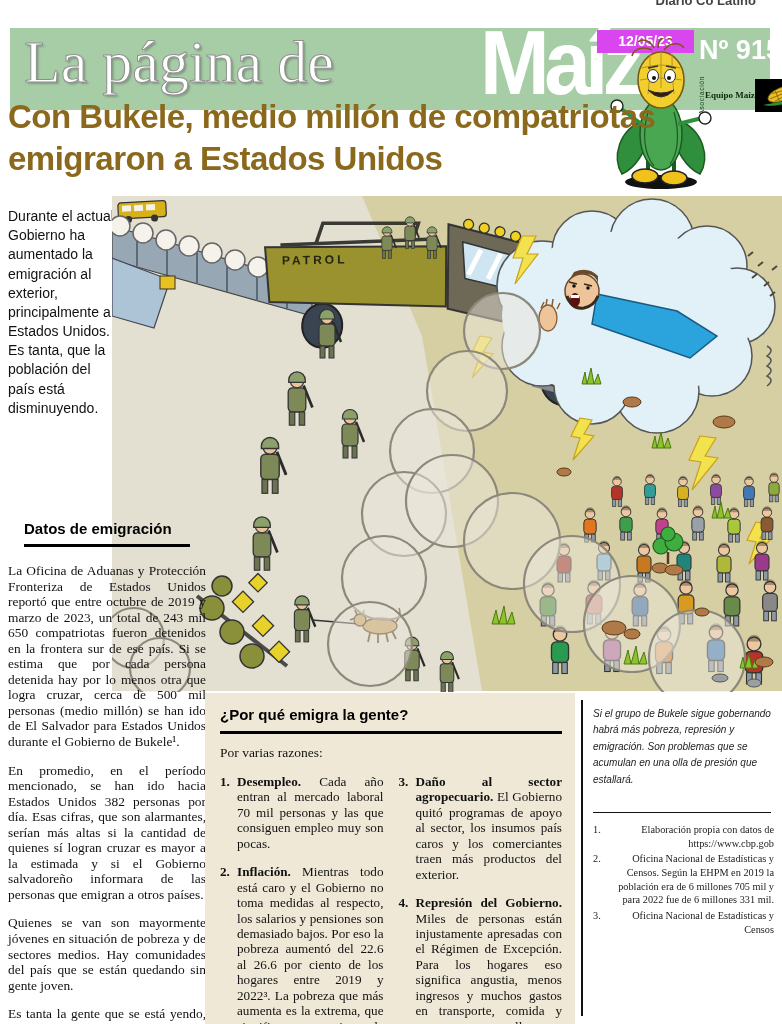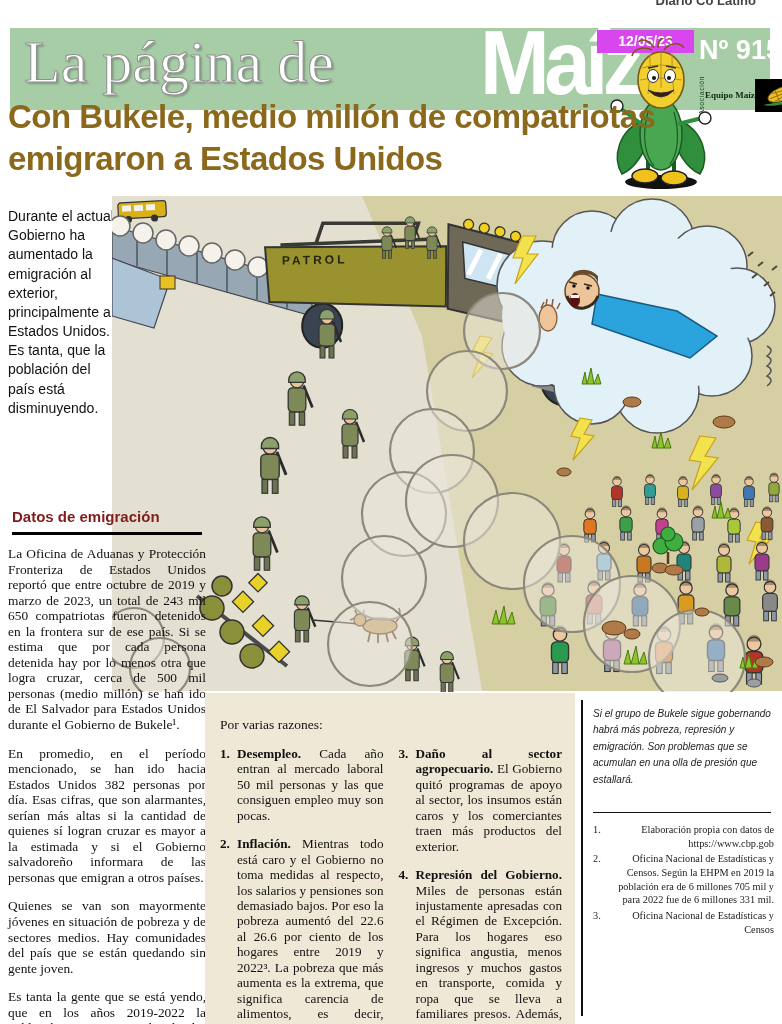--- a/index.html
+++ b/index.html
@@ -28,21 +28,21 @@
   .mascot{position:absolute;left:604px;top:38px;width:114px;height:152px;}
 
   .headline{position:absolute;left:8px;top:96px;width:656px;margin:0;font-size:33px;line-height:1.26;
       font-weight:bold;color:var(--headline_brown,#8b691c);letter-spacing:-.5px;}
 
   .intro{position:absolute;left:8px;top:207px;width:106px;font-size:14px;line-height:1.37;color:#111;}
 
   .illus{position:absolute;left:112px;top:195px;width:670px;height:497px;}
 
   .leftcol{position:absolute;left:8px;top:504px;width:198px;}
-  .sechead{font-size:15px;font-weight:bold;margin:4px;padding-bottom:7px;border-bottom:3px solid #000;color:#7f1d1d;}
+  .sechead{font-size:15px;font-weight:bold;margin:16px;padding-bottom:7px;border-bottom:3px solid #000;color:#000000;}
   .leftcol p{font-family:"Liberation Serif",serif;font-size:13.4px;line-height:1.16;text-align:justify;
       margin:11px 0 13px 0;color:#111;}
 
   .reasons{position:absolute;left:205px;top:693px;width:370px;height:331px;box-sizing:border-box;
       background:var(--box_beige,#f0e8d7);padding:13px 13px 0 15px;}
   .sechead2{font-size:15px;font-weight:bold;margin:0;padding-bottom:8px;border-bottom:3px solid #000;color:#000;}
   .lead{font-family:"Liberation Serif",serif;font-size:13.5px;margin:11px 0 13px 0;}
   .cols{display:flex;gap:15px;}
   .col{flex:1;min-width:0;}
   .item{display:flex;margin-bottom:13px;font-family:"Liberation Serif",serif;font-size:13.2px;line-height:1.17;}
@@ -345,36 +345,37 @@
 
   <div class="leftcol">
     <h2 class="sechead">Datos de emigración</h2>
     <p>La Oficina de Aduanas y Protección Fronteriza de Estados Unidos reportó que entre octubre de 2019 y marzo de 2023, un total de 243 mil 650 compatriotas fueron detenidos en la frontera sur de ese país. Si se estima que por cada persona detenida hay por lo menos otra que logra cruzar, cerca de 500 mil personas (medio millón) se han ido de El Salvador para Estados Unidos durante el Gobierno de Bukele¹.</p>
     <p>En promedio, en el período mencionado, se han ido hacia Estados Unidos 382 personas por día. Esas cifras, que son alarmantes, serían más altas si la cantidad de quienes sí logran cruzar es mayor a la estimada y si el Gobierno salvadoreño informara de las personas que emigran a otros países.</p>
     <p>Quienes se van son mayormente jóvenes en situación de pobreza y de sectores medios. Hay comunidades del país que se están quedando sin gente joven.</p>
     <p>Es tanta la gente que se está yendo, que en los años 2019-2022 la población que vive en El Salvador disminuyó en 374 mil personas².</p>
   </div>
 
   <div class="reasons">
+    <h2 class="sechead2">¿Por qué emigra la gente?</h2>
     <p class="lead">Por varias razones:</p>
     <div class="cols">
       <div class="col">
         <div class="item">
           <span class="inum">1.</span>
-          <div class="itext"><b>Desempleo.</b> <span>Cada año entran al mercado laboral 50 mil personas y las que consiguen empleo muy son pocas.</span></div>
+          <div class="itext"><b>Desempleo.</b> <span>Cada año entran al mercado laboral 70 mil personas y las que consiguen empleo muy son pocas.</span></div>
         </div>
         <div class="item">
           <span class="inum">2.</span>
           <div class="itext"><b>Inflación.</b> <span>Mientras todo está caro y el Gobierno no toma medidas al respecto, los salarios y pensiones son demasiado bajos. Por eso la pobreza aumentó del 22.6 al 26.6 por ciento de los hogares entre 2019 y 2022³. La pobreza que más aumenta es la extrema, que significa carencia de alimentos, es decir, hambre.</span></div>
         </div>
       </div>
       <div class="col">
         <div class="item">
           <span class="inum">3.</span>
-          <div class="itext"><b>Daño al sector agropecuario.</b> <span>El Gobierno quitó programas de apoyo al sector, los insumos están caros y los comerciantes traen más productos del exterior.</span></div>
+          <div class="itext"><b>Daño al sector agropecuario.</b> <span>El Gobierno quitó programas de apoyo al sector, los insumos país caros y los comerciantes traen más productos del exterior.</span></div>
         </div>
         <div class="item">
           <span class="inum">4.</span>
           <div class="itext"><b>Represión del Gobierno.</b> <span>Miles de personas están injustamente apresadas con el Régimen de Excepción. Para los hogares eso significa angustia, menos ingresos y muchos gastos en transporte, comida y ropa que se lleva a familiares presos. Además, como el sistema judicial lo controla el clan Bukele, mucha gente tiene miedo y decide irse del país, sobre todo jóvenes.</span></div>
         </div>
       </div>
     </div>
   </div>
 
   <div class="vrule"></div>

